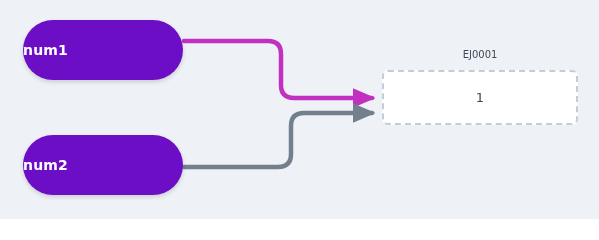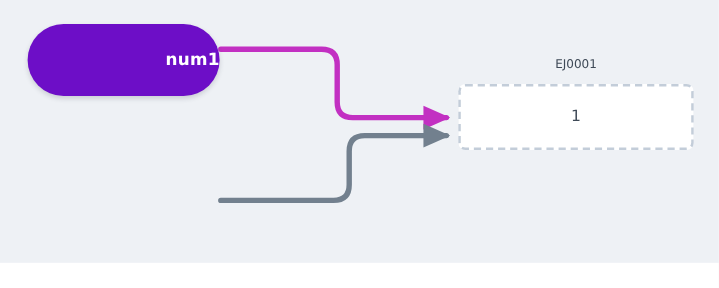--- a/index.html
+++ b/index.html
@@ -23,21 +23,21 @@
     left: 0;
     top: 0;
     width: 599px;
     height: 219px;
     pointer-events: none;
   }
   .node-pill {
     position: absolute;
     display: flex;
     align-items: center;
-    justify-content: flex-end;
+    justify-content: flex-start;
     width: 160px;
     height: 60px;
     border-radius: 30px;
     background: #6d0ec7;
     box-shadow: 0 2px 4px rgba(40, 45, 60, 0.18);
   }
   .node-pill .node-label {
     color: #ffffff;
     font-size: 14px;
     font-weight: bold;
@@ -94,20 +94,23 @@
 
     <path d="M 184 41 L 268 41 Q 281 41 281 54 L 281 85 Q 281 98 294 98 L 372 98" fill="none" stroke="#c230c2" stroke-width="4.5" stroke-linecap="round" stroke-linejoin="round" marker-end="url(#arrow-magenta)"></path>
 
     <path d="M 184 167 L 278 167 Q 291 167 291 154 L 291 126 Q 291 113 304 113 L 372 113" fill="none" stroke="#72808e" stroke-width="4.5" stroke-linecap="round" stroke-linejoin="round" marker-end="url(#arrow-gray)"></path>
   </svg>
 
   <div class="node-pill" id="node-num1">
     <span class="node-label">num1</span>
   </div>
 
+  <div class="node-pill" id="node-num2">
+    <span class="node-label">num2</span>
+  </div>
 
   <div id="output-group">
     <div id="output-title">EJ0001</div>
     <div id="output-box">
       <span id="output-value">1</span>
     </div>
   </div>
 
 </div>
 

